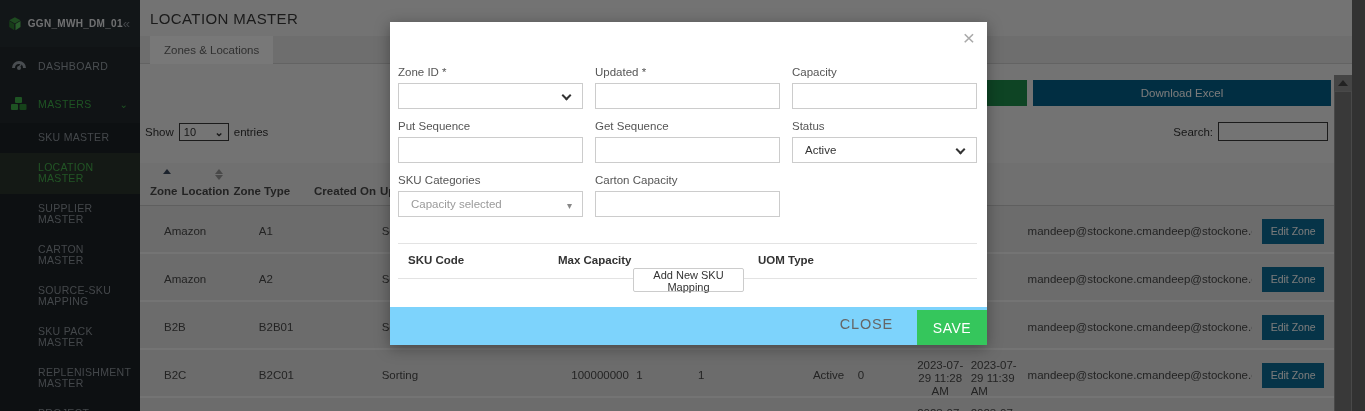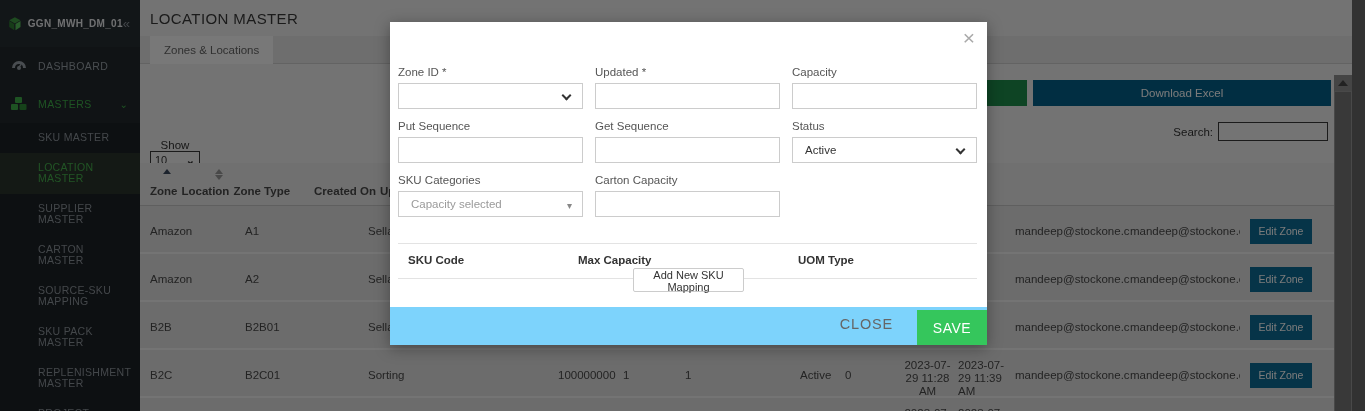--- a/index.html
+++ b/index.html
@@ -21,35 +21,35 @@
 
   
   .main { position:absolute; left:140px; top:0; width:1212px; height:411px; background:#f0f0f0; }
   .page-title { position:absolute; left:10px; top:10px; font-size:15px; font-weight:500; letter-spacing:.4px; color:#3a3a3a; }
   .tab-strip { position:absolute; left:0; top:36px; width:1212px; height:28px; border-bottom:1px solid #cfcfcf; background:#e7e7e7; }
   .tab { position:absolute; left:10px; top:0; height:28px; padding:0 14px; background:#fafafa; display:flex; align-items:center; font-size:11.5px; color:#666; cursor:pointer; }
 
   .btn-green { position:absolute; left:845px; top:80px; width:42px; height:26px; background:#1e8e4d; border:none; cursor:pointer; }
   .btn-excel { position:absolute; left:893px; top:80px; width:298px; height:26px; background:#03618a; color:#fff; border:none; font-size:11.5px; font-family:inherit; cursor:pointer; }
 
-  .show-entries { position:absolute; left:5px; top:139px; display:flex; align-items:center; font-size:11.5px; color:#333;flex-direction:column; }
+  .show-entries { position:absolute; left:5px; top:123px; display:flex; align-items:center; font-size:11.5px; color:#333; }
   .entries-select { margin:0 5px; width:50px; height:18px; border:1px solid #3a3a3a; background:#f4f4f4; display:flex; align-items:center; justify-content:space-between; padding:0 4px; font-size:11px; cursor:pointer; }
   .search-wrap { position:absolute; right:24px; top:122px; display:flex; align-items:center; font-size:11.5px; color:#333; }
   .search-input { width:110px; height:19px; border:1px solid #3a3a3a; background:#f2f2f2; margin-left:5px; font-size:11px; padding:0 4px; font-family:inherit; }
 
   
   .tbl { position:absolute; left:0; top:163px; width:1212px; }
   .thead { display:flex; height:43px; background:#eaeaea; padding-left:10px; border-bottom:1px solid #c7c7c7; }
   .th { position:relative; font-size:11.5px; font-weight:bold; color:#4a4a4a; padding:22px 4px 4px 0; line-height:12px; }
   .sort { position:absolute; top:6px; right:10px; display:none; flex-direction:column; gap:1px; }
   .th.sort-asc .sort, .th.sort-both .sort { display:flex; }
   .tri-up { width:0; height:0; border-left:4px solid transparent; border-right:4px solid transparent; border-bottom:5px solid #9a9a9a; }
   .tri-dn { width:0; height:0; border-left:4px solid transparent; border-right:4px solid transparent; border-top:5px solid #9a9a9a; }
   .th.sort-asc .tri-up { border-bottom-color:#3c4a5e; }
-  .trow { display:flex; height:48px; background:#e2e2e2; padding-left:10px; border-bottom:2px solid #f2f2f2; }
+  .trow { display:flex; height:48px; background:#e2e2e2; padding-left:24px; border-bottom:2px solid #f2f2f2; }
   .td { font-size:11.5px; color:#4a4a4a; padding:4px 6px 0 0; display:flex; align-items:center; line-height:13px; overflow:hidden; }
   .td.wrapcell { align-items:flex-start; padding-top:9px; flex-wrap:wrap; white-space:normal; word-break:break-word; display:block; }
   
   .c0{width:95px;} .c1{width:123px;} .c2{width:190px;} .c3{width:65px;} .c4{width:62px;}
   .c5{width:115px;} .c6{width:45px;} .c7{width:58px;} .c8{width:55px;text-align:center;} .c9{width:57px;}
   .c10{width:115px;} .c11{width:110px;} .c12{width:100px;}
   .btn-editzone { display:none; margin-left:10px; width:62px; height:25px; background:#0d6d96; color:#fff; border:none; font-size:10.5px; font-family:inherit; cursor:pointer; }
   .td.has-action .btn-editzone { display:block; }
 
   
@@ -66,21 +66,21 @@
   .fields { position:absolute; left:8px; top:44px; width:579px; display:grid; grid-template-columns:185px 185px 185px; column-gap:12px; row-gap:11px; }
   .flabel { font-size:11.5px; color:#555; margin-bottom:5px; }
   .fbox { position:relative; height:26px; border:1px solid #ccc; background:#fff; display:flex; align-items:center; padding:0 12px; }
   .fval { font-size:11.5px; color:#333; }
   .fbox.multi .fval { color:#9a9a9a; }
   .chev { display:none; position:absolute; right:12px; top:8px; width:7px; height:7px; border-right:2px solid #333; border-bottom:2px solid #333; transform:rotate(45deg); }
   .fbox.sel .chev { display:block; }
   .mcaret { display:none; position:absolute; right:10px; top:11px; color:#888; font-size:10px; line-height:6px; }
   .fbox.multi .mcaret { display:block; }
   .divider { position:absolute; left:8px; width:579px; border-top:1px solid #e3e3e3; }
-  .sku-heads { position:absolute; left:8px; top:232px; width:579px; display:flex;gap:20px; }
+  .sku-heads { position:absolute; left:8px; top:232px; width:579px; display:flex; }
   .sku-h { font-size:11.5px; font-weight:bold; color:#333; }
   .sku-h.s0{ width:160px; padding-left:10px; } .sku-h.s1{ width:200px; } .sku-h.s2{ flex:1; }
   .btn-addsku { position:absolute; left:243px; top:246px; width:111px; height:24px; background:#fff; border:1px solid #ccc; border-radius:2px; font-size:11px; color:#333; font-family:inherit; cursor:pointer; }
   .modal-footer { position:absolute; left:0; bottom:0; width:597px; height:38px; background:#7dd3fc; }
   .btn-close { position:absolute; right:94px; top:9px; background:none; border:none; font-size:14.5px; letter-spacing:.8px; color:#666; font-family:inherit; cursor:pointer; }
   .btn-save { position:absolute; right:0; bottom:0; width:70px; height:35px; background:#35c65c; color:#fff; border:none; font-size:14px; letter-spacing:.5px; font-family:inherit; cursor:pointer; }
 
   
   .icon-gauge, .icon-cubes { width:18px; height:16px; flex:none; }
 </style>

